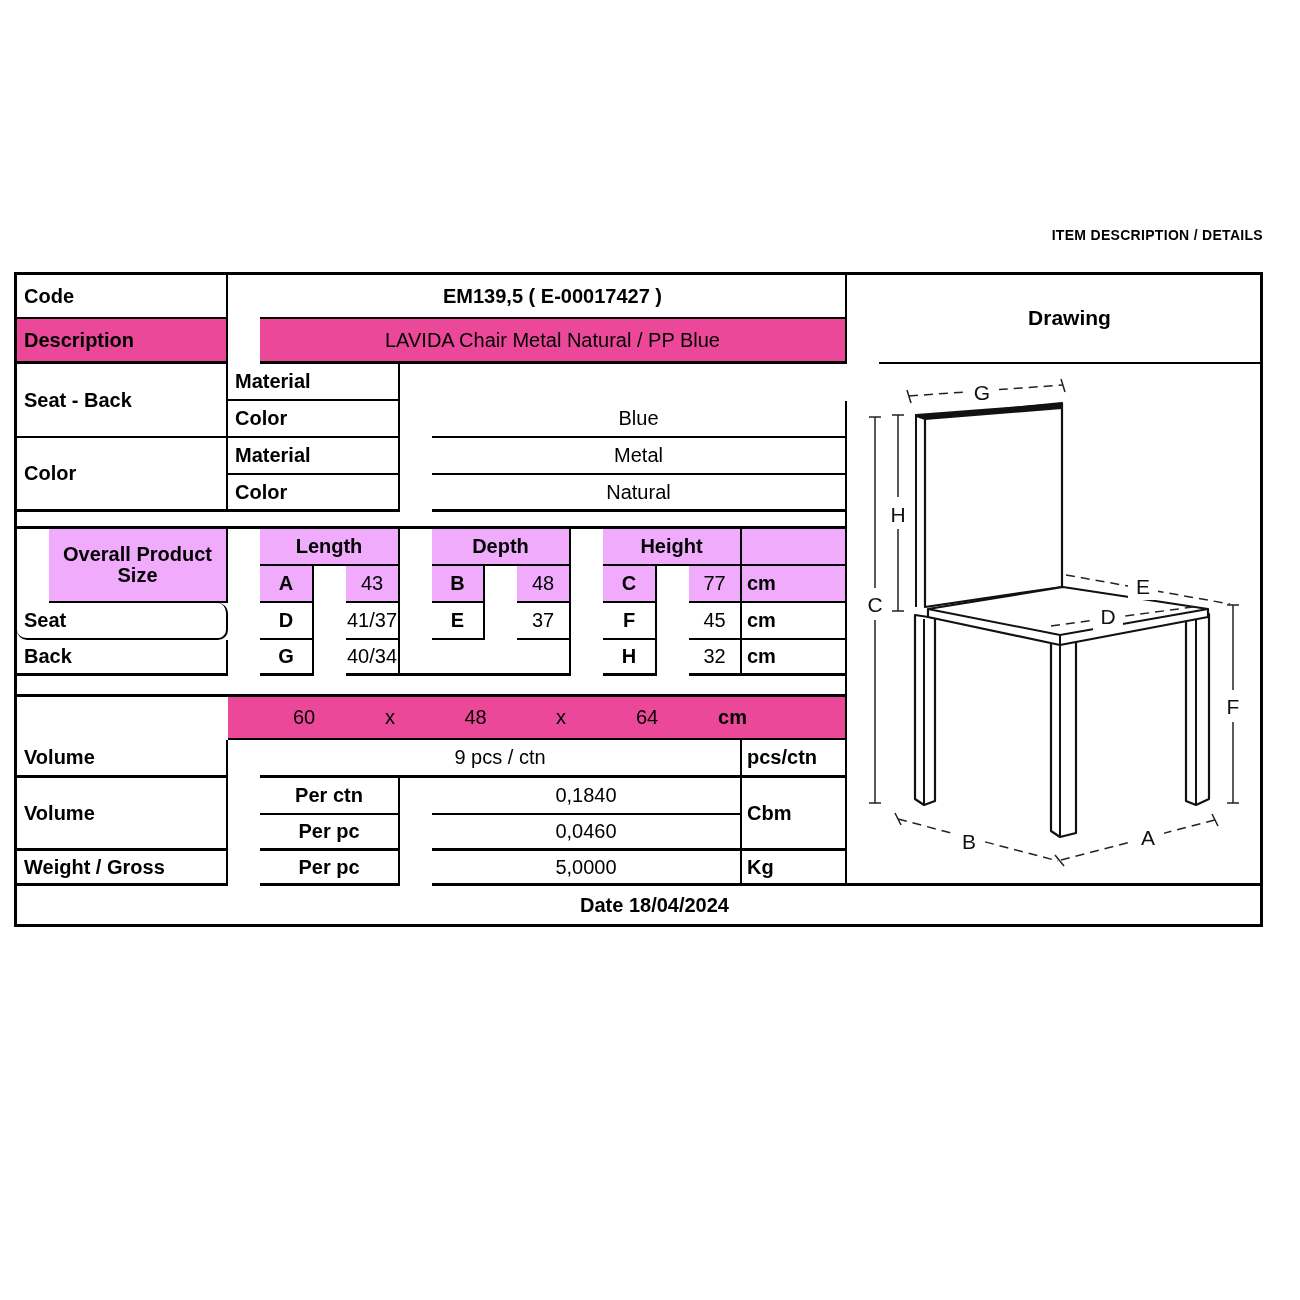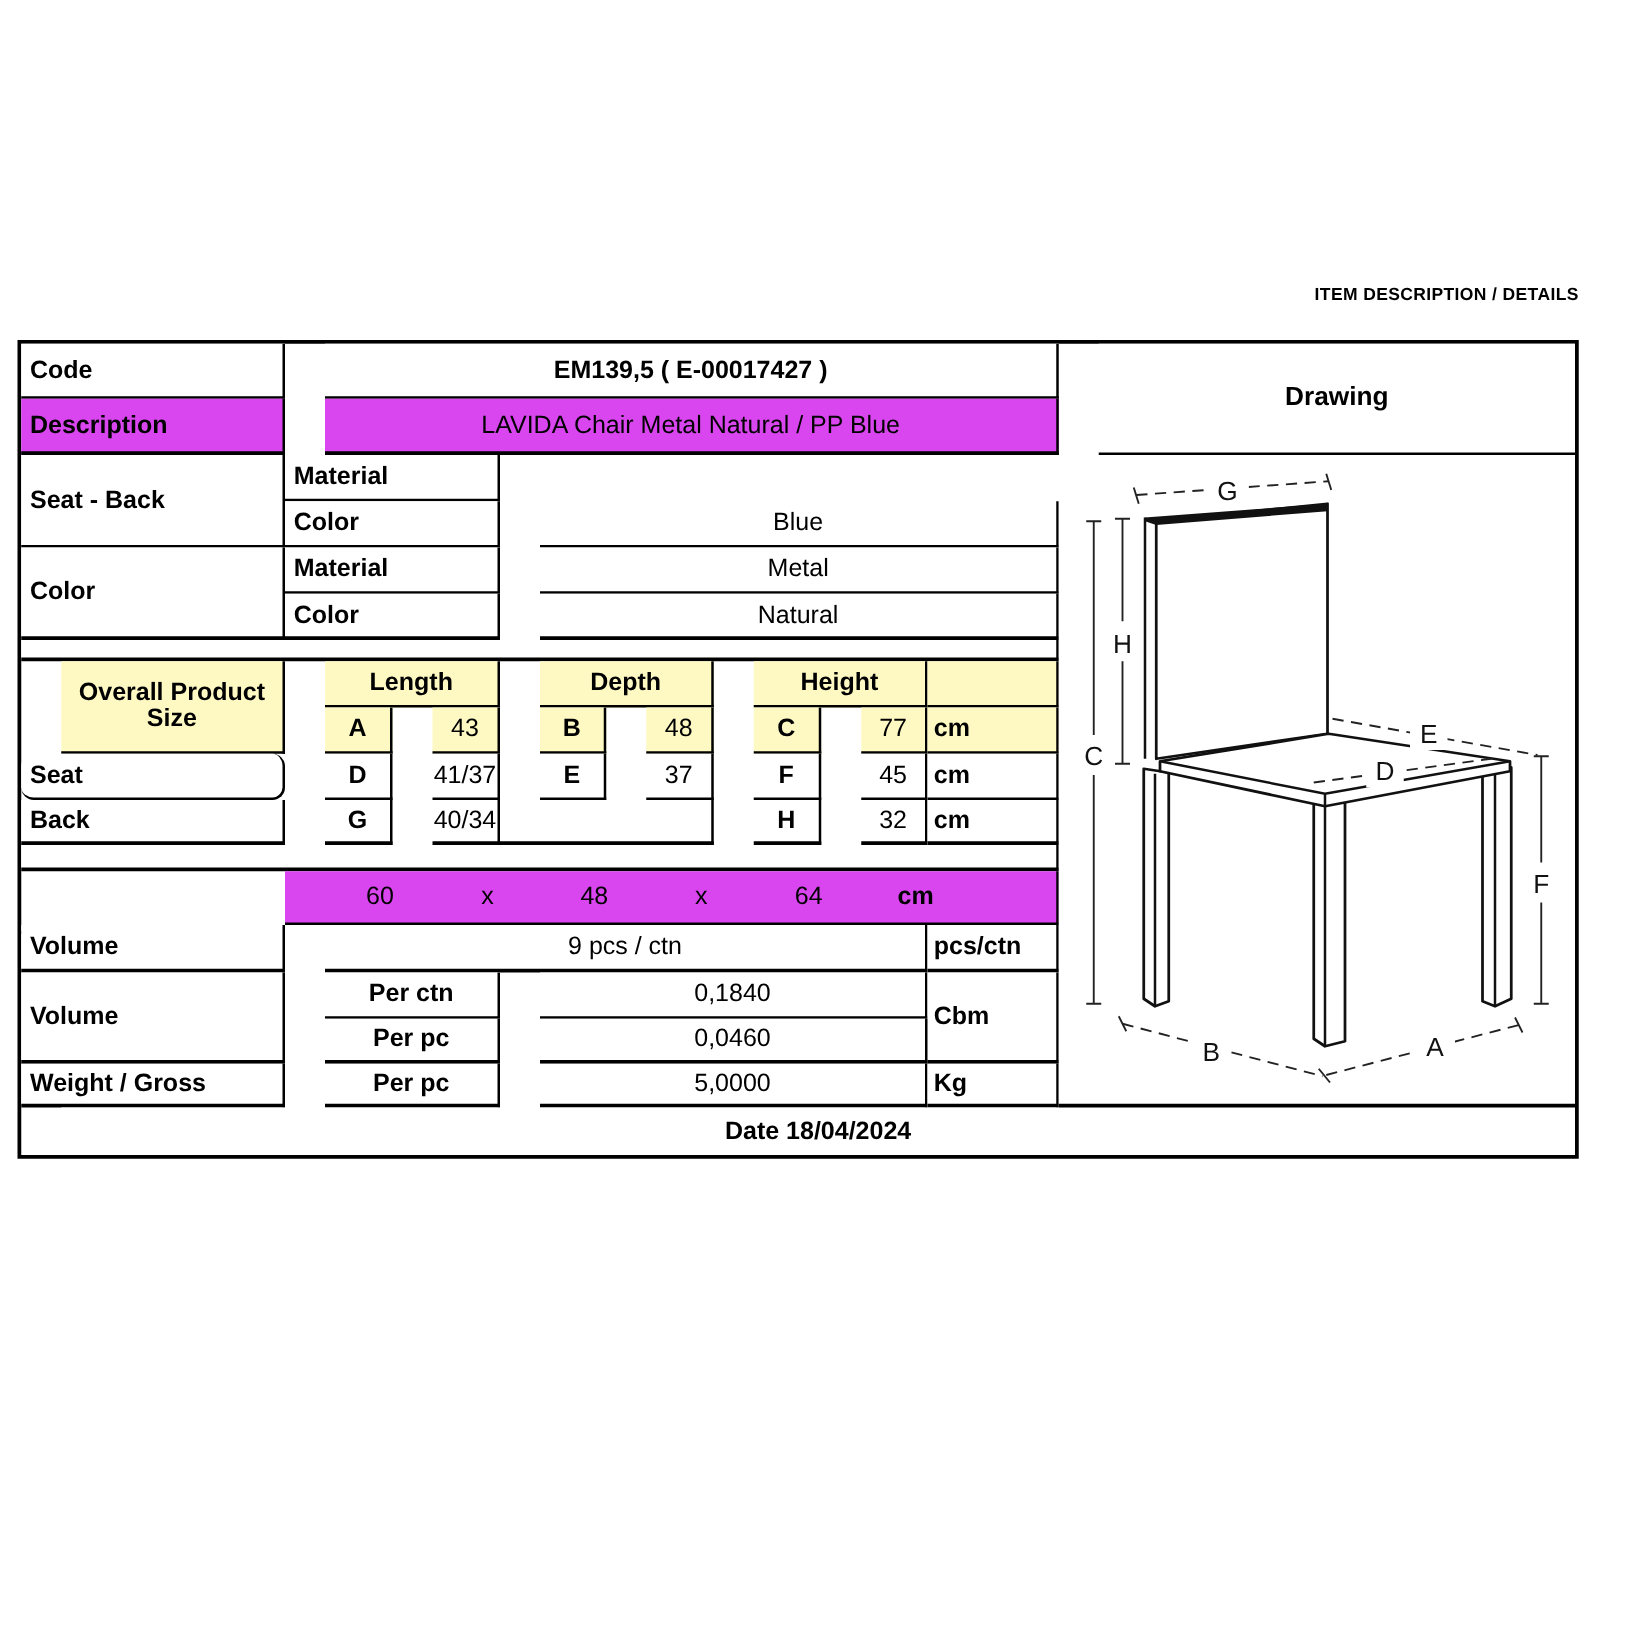--- a/index.html
+++ b/index.html
@@ -23,22 +23,22 @@
     border-right:2px solid #000;border-bottom:2px solid #000;
     display:flex;align-items:center;overflow:hidden;box-sizing:border-box;
     background:#fff;
   }
   .thick{border-bottom-width:3px;}
   .nr{border-right:none;}
   .nb{border-bottom:none;}
   .lbl{font-weight:bold;padding-left:7px;}
   .ctr{justify-content:center;text-align:center;margin-left:32px;}
   .bold{font-weight:bold;}
-  .yellow{background:#fef9c3;}
-  .gray{background:#d946ef;}
+  .yellow{background:#f0abfc;}
+  .gray{background:#ec4899;}
   .col2{flex-direction:column;justify-content:center;align-items:center;padding-left:0;}
   .packflex{display:flex;align-items:center;padding-left:33px;}
   .packflex span{display:inline-block;text-align:center;}
   .pw1{width:86px;} .pw2{width:86px;} .pw3{width:85px;} .pw4{width:86px;} .pw5{width:86px;} .pw6{width:85px;font-weight:bold;}
   .drawcell{position:relative;padding:0;}
   .drawcell svg{position:absolute;left:0;top:0;}
   svg text{
     font-family:"Liberation Sans","DejaVu Sans",sans-serif;
     font-size:21px;fill:#111;text-anchor:middle;
   }

